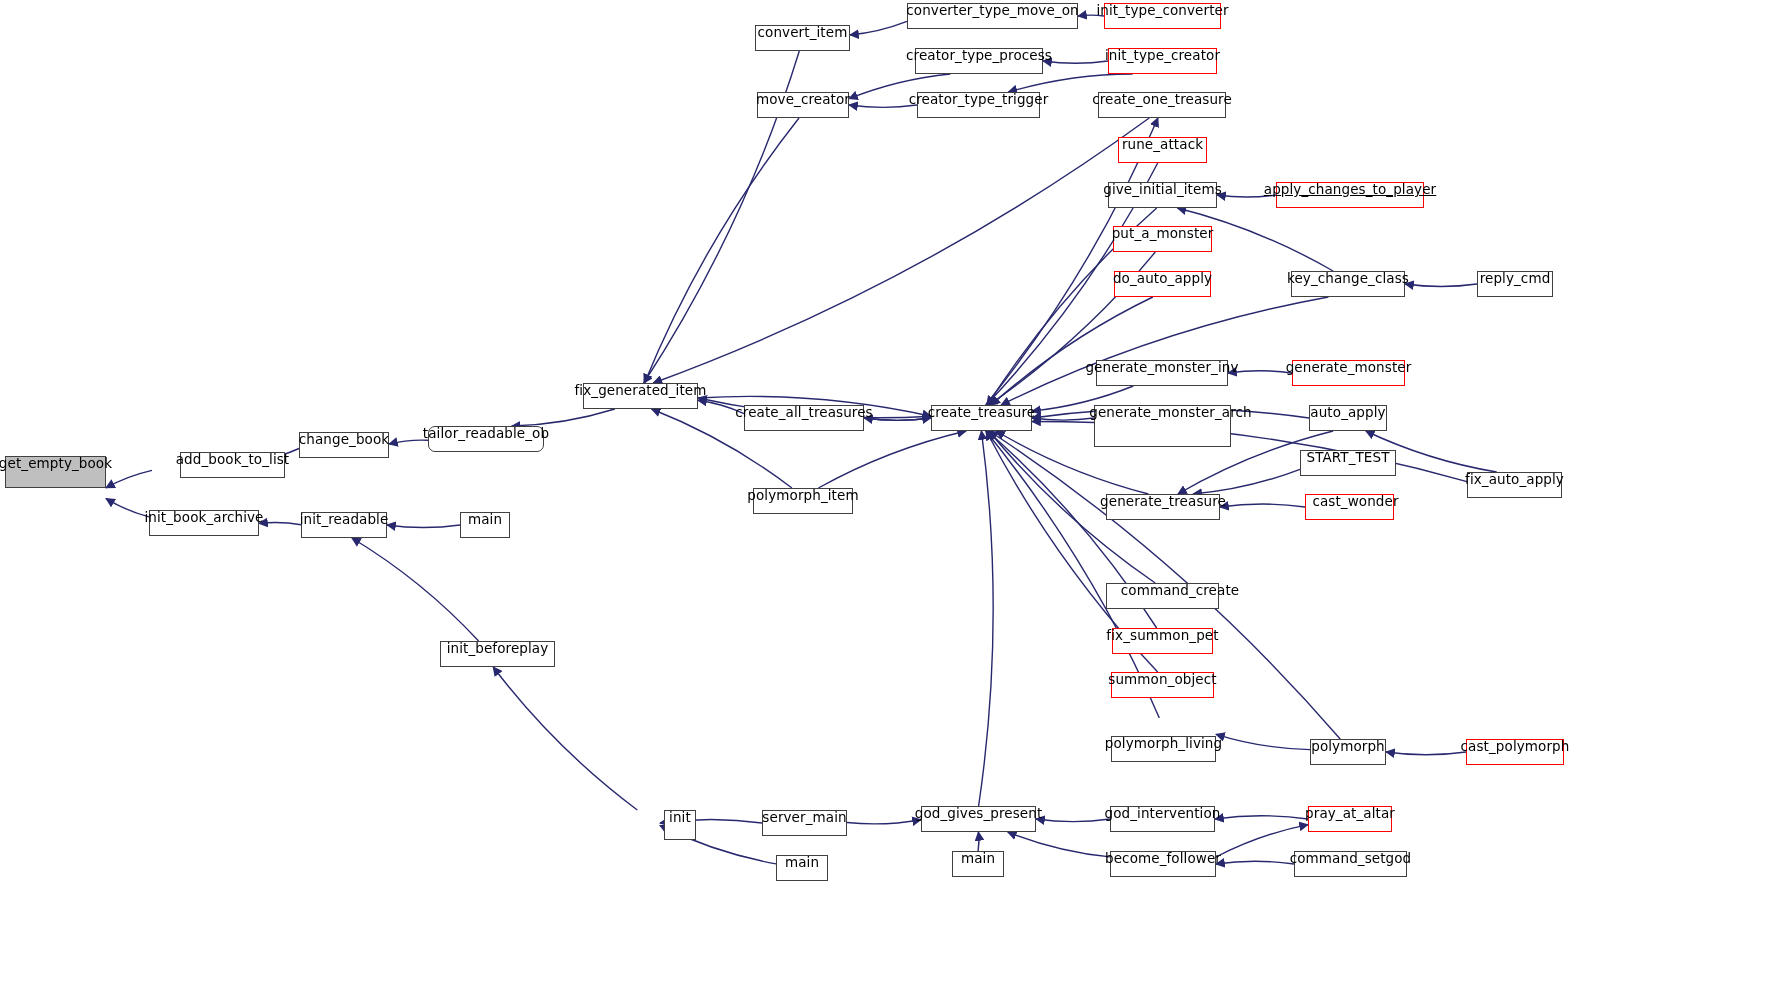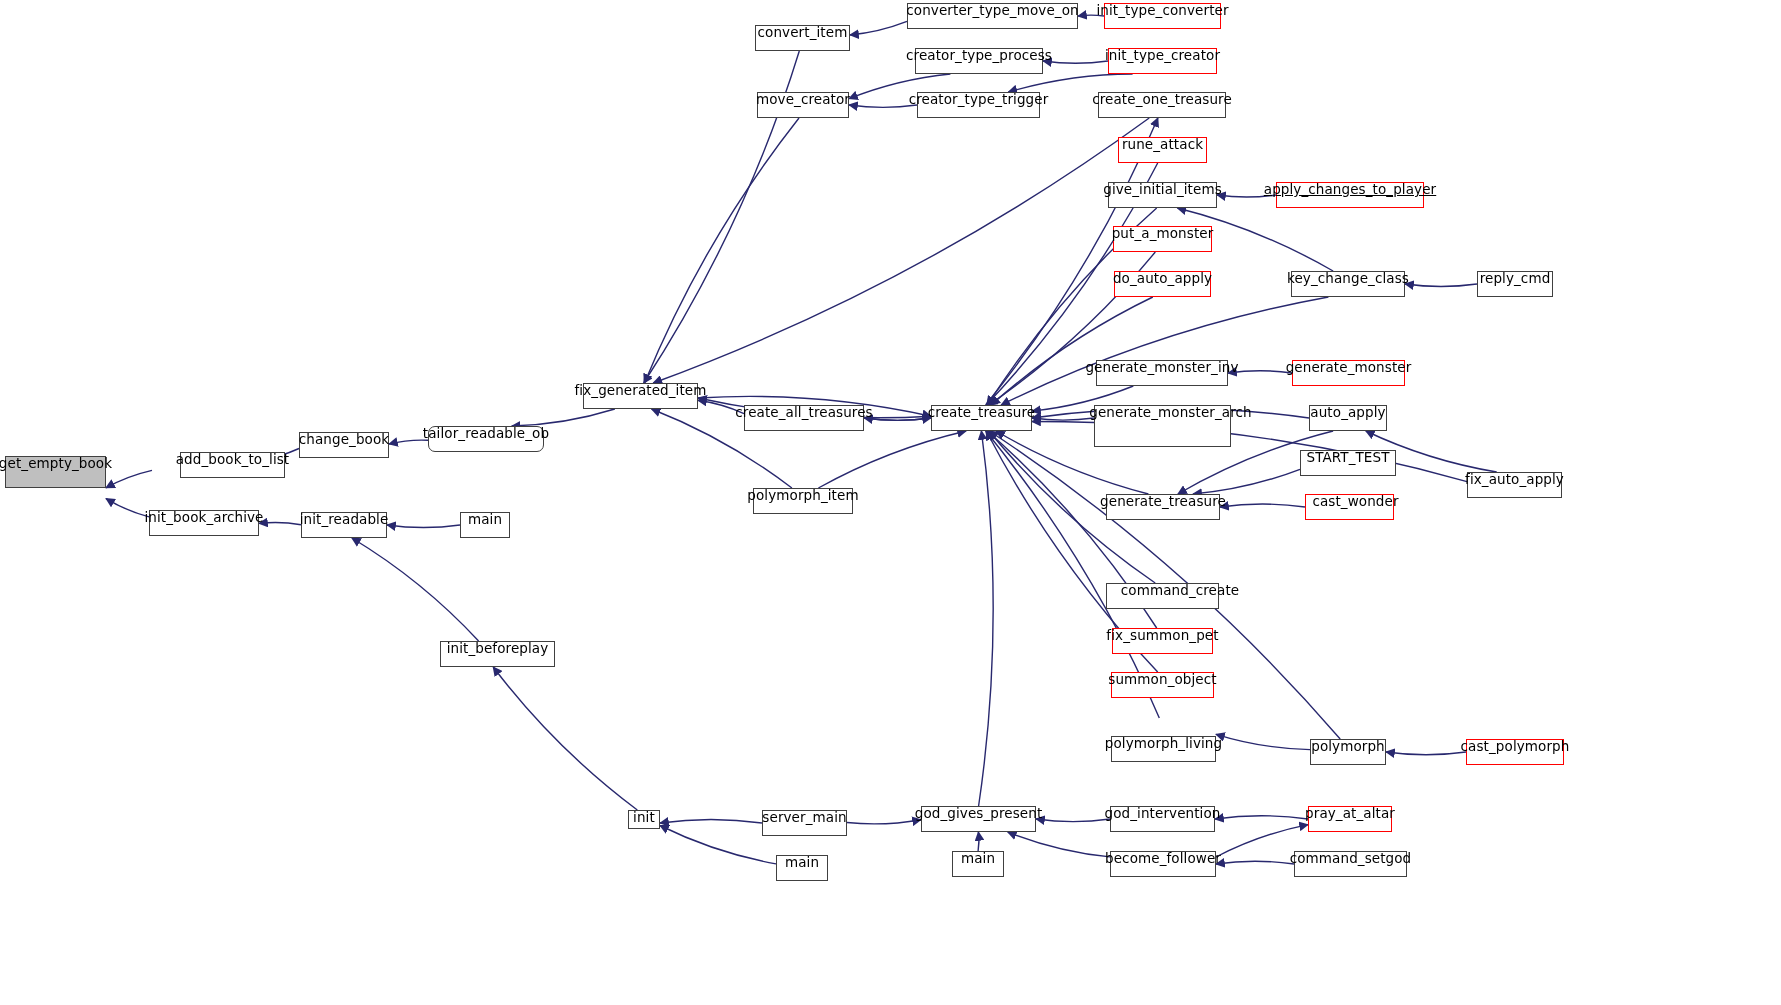--- a/index.html
+++ b/index.html
@@ -224,21 +224,21 @@
       </div>
       <div class="node" style="left: 921px; top: 806px; width: 115px; height: 26px;">
         <span class="node-label">god_gives_present</span>
       </div>
       <div class="node" style="left: 1110px; top: 806px; width: 105px; height: 26px;">
         <span class="node-label">god_intervention</span>
       </div>
       <div class="node red" style="left: 1308px; top: 806px; width: 84px; height: 26px;">
         <span class="node-label">pray_at_altar</span>
       </div>
-      <div class="node" style="left: 628px; top: 810px; width: 32px; height: 19px;">
+      <div class="node" style="left: 664px; top: 810px; width: 32px; height: 30px;">
         <span class="node-label">init</span>
       </div>
       <div class="node" style="left: 762px; top: 810px; width: 85px; height: 26px;">
         <span class="node-label">server_main</span>
       </div>
       <div class="node" style="left: 1110px; top: 851px; width: 106px; height: 26px;">
         <span class="node-label">become_follower</span>
       </div>
       <div class="node" style="left: 1294px; top: 851px; width: 113px; height: 26px;">
         <span class="node-label">command_setgod</span>

